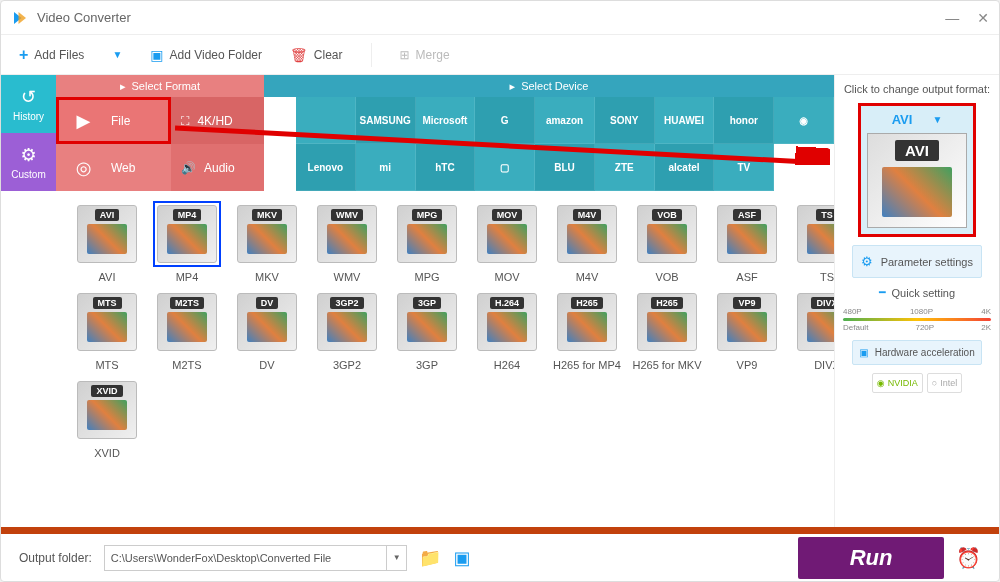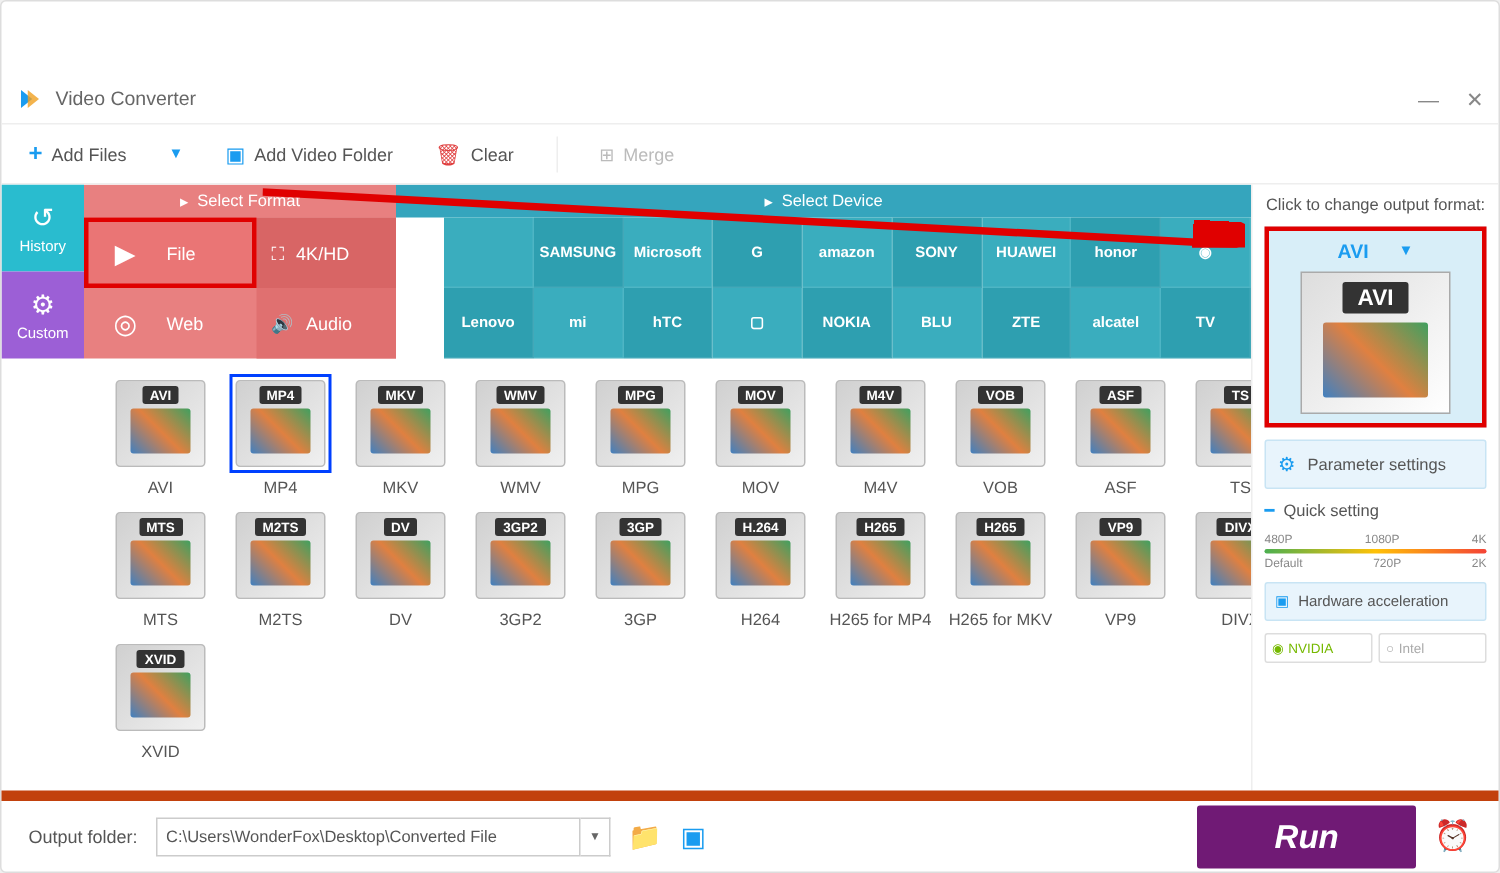--- a/index.html
+++ b/index.html
@@ -1,18 +1,18 @@
 <!DOCTYPE html>
 <html><head>
 <meta charset="utf-8">
 <style>
 * { margin: 0; padding: 0; box-sizing: border-box; font-family: Arial, sans-serif; }
 body { background: #f0f0f0; width: 1000px; height: 582px; overflow: hidden; }
 .window { background: #fff; width: 1000px; height: 582px; border: 1px solid #ddd; border-radius: 4px; display: flex; flex-direction: column; }
-.titlebar { height: 34px; display: flex; align-items: center; padding: 0 10px; border-bottom: 1px solid #eee; margin-top: 48px; }
+.titlebar { height: 34px; display: flex; align-items: center; padding: 0 10px; border-bottom: 1px solid #eee; }
 .logo { width: 18px; height: 18px; margin-right: 8px; }
 .title { font-size: 13px; color: #666; flex: 1; }
 .win-controls { display: flex; gap: 18px; color: #888; }
 .win-controls span { cursor: pointer; font-size: 14px; }
 .toolbar { height: 40px; display: flex; align-items: center; padding: 0 18px; gap: 28px; border-bottom: 1px solid #eee; }
 .tb-item { display: flex; align-items: center; gap: 6px; font-size: 12px; color: #555; cursor: pointer; }
 .tb-item.disabled { color: #bbb; }
 .plus { color: #1a9cf0; font-size: 16px; font-weight: bold; }
 .dropdown-arrow { color: #1a9cf0; font-size: 10px; }
 .folder-icon { color: #1a9cf0; font-size: 14px; }
@@ -53,21 +53,21 @@
 .format-grid { flex: 1; padding: 10px 14px; overflow-y: auto; }
 .format-grid-inner { display: grid; grid-template-columns: repeat(10, 1fr); gap: 6px 6px; }
 .fmt-item { display: flex; flex-direction: column; align-items: center; gap: 4px; cursor: pointer; width: 74px; }
 .fmt-thumb { width: 60px; height: 58px; background: linear-gradient(135deg, #d0d0d0, #f0f0f0); border: 1px solid #bbb; border-radius: 3px; position: relative; display: flex; flex-direction: column; align-items: center; padding-top: 3px; }
 .fmt-item.selected .fmt-thumb-wrap { border: 2px solid #0040ff; padding: 2px; }
 .fmt-thumb-wrap { padding: 4px; }
 .fmt-badge { background: #333; color: #fff; font-size: 9px; font-weight: bold; padding: 1px 5px; border-radius: 2px; }
 .fmt-img { width: 40px; height: 30px; background: linear-gradient(45deg, #4080c0, #e08040, #40a060); margin-top: 3px; border-radius: 2px; position: relative; }
 .fmt-label { font-size: 11px; color: #555; }
 
-.right-panel { width: 165px; border-left: 1px solid #eee; padding: 8px; display: flex; flex-direction: column; gap: 8px; }
+.right-panel { width: 165px; border-left: 1px solid #eee; padding: 8px; display: flex; flex-direction: column; gap: 8px; align-items: center; }
 .rp-header { font-size: 11px; color: #555; text-align: center; }
 .output-preview { border: 3px solid #e00000; background: #d8eef8; padding: 6px; display: flex; flex-direction: column; align-items: center; gap: 6px; }
 .output-name { color: #1a9cf0; font-size: 13px; font-weight: bold; display: flex; align-items: center; gap: 20px; }
 .output-thumb { width: 100px; height: 95px; background: linear-gradient(135deg, #ddd, #fff); border: 1px solid #aaa; display: flex; flex-direction: column; align-items: center; padding-top: 6px; }
 .output-thumb .badge-lg { background: #333; color: #fff; font-size: 15px; font-weight: bold; padding: 2px 10px; border-radius: 2px; }
 .output-thumb .img-lg { width: 70px; height: 50px; background: linear-gradient(45deg, #4080c0, #e08040, #40a060); margin-top: 6px; border-radius: 2px; }
 .param-btn { background: #e8f4fc; border: 1px solid #c8e4f4; padding: 8px; font-size: 11px; color: #555; display: flex; align-items: center; gap: 8px; cursor: pointer; border-radius: 2px; }
 .param-icon { color: #1a9cf0; font-size: 13px; }
 .quick-label { font-size: 11px; color: #555; display: flex; align-items: center; gap: 6px; }
 .quality-slider { width: 100%; }
@@ -184,21 +184,20 @@
             <div class="brand-cell">G</div>
             <div class="brand-cell">amazon</div>
             <div class="brand-cell">SONY</div>
             <div class="brand-cell">HUAWEI</div>
             <div class="brand-cell">honor</div>
             <div class="brand-cell">◉</div>
             <div class="brand-cell">Lenovo</div>
             <div class="brand-cell">mi</div>
             <div class="brand-cell">hTC</div>
             <div class="brand-cell">▢</div>
-            <div class="brand-cell">NOKIA</div>
             <div class="brand-cell">BLU</div>
             <div class="brand-cell">ZTE</div>
             <div class="brand-cell">alcatel</div>
             <div class="brand-cell">TV</div>
           </div>
       </div>
 
       <div class="format-grid">
         <div class="format-grid-inner" id="format-grid">
             <div class="fmt-item">

